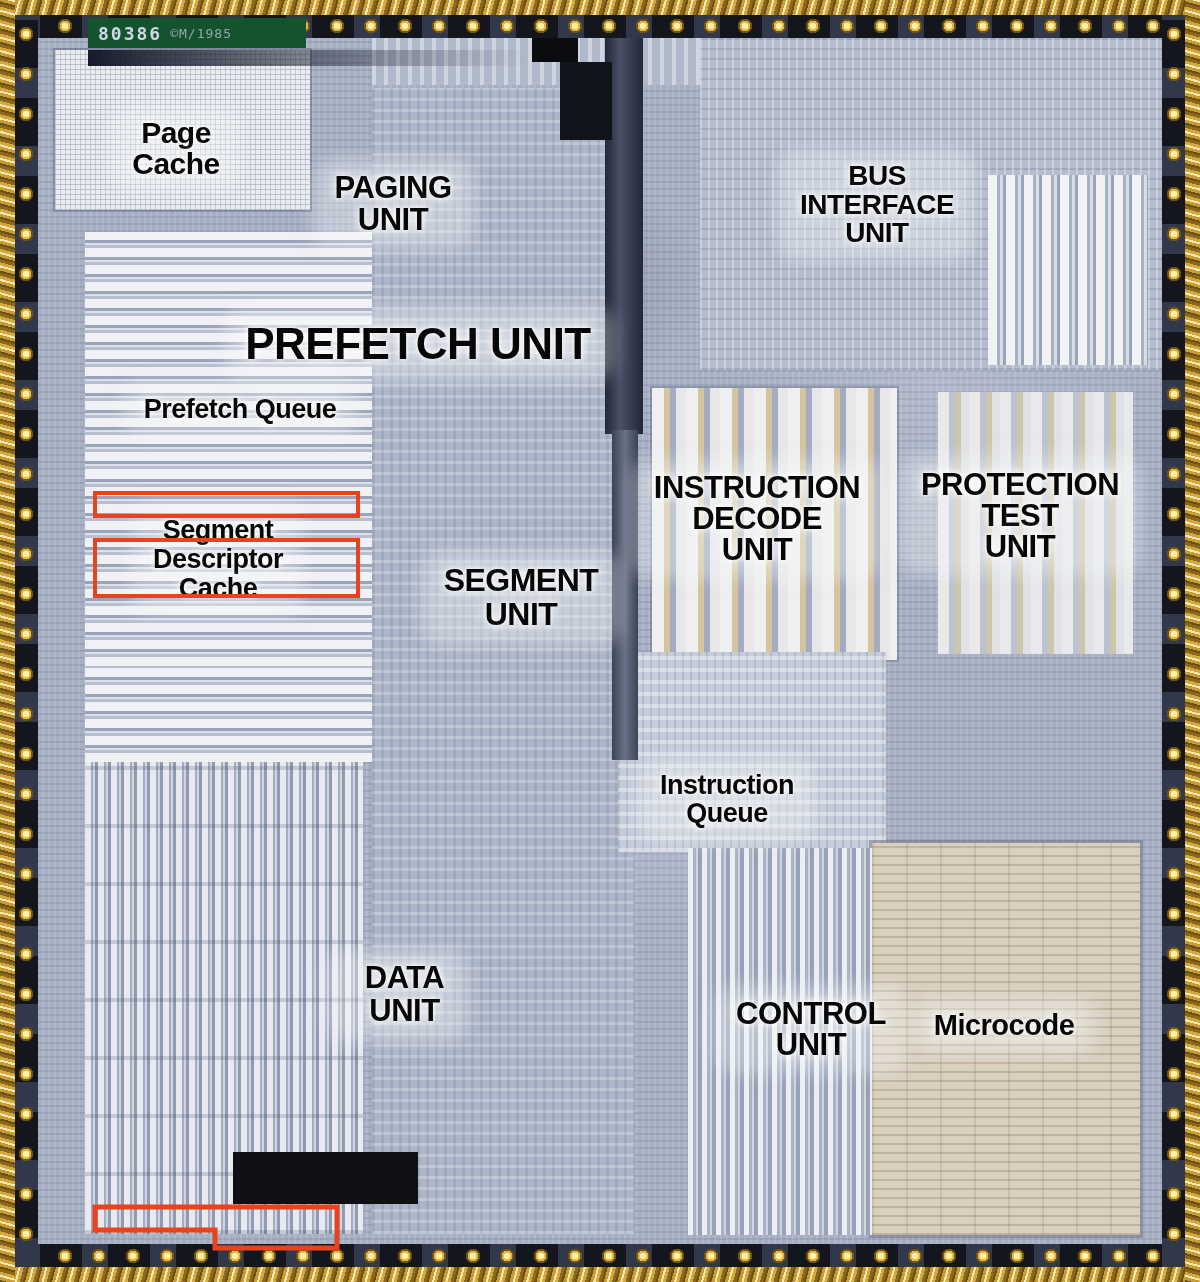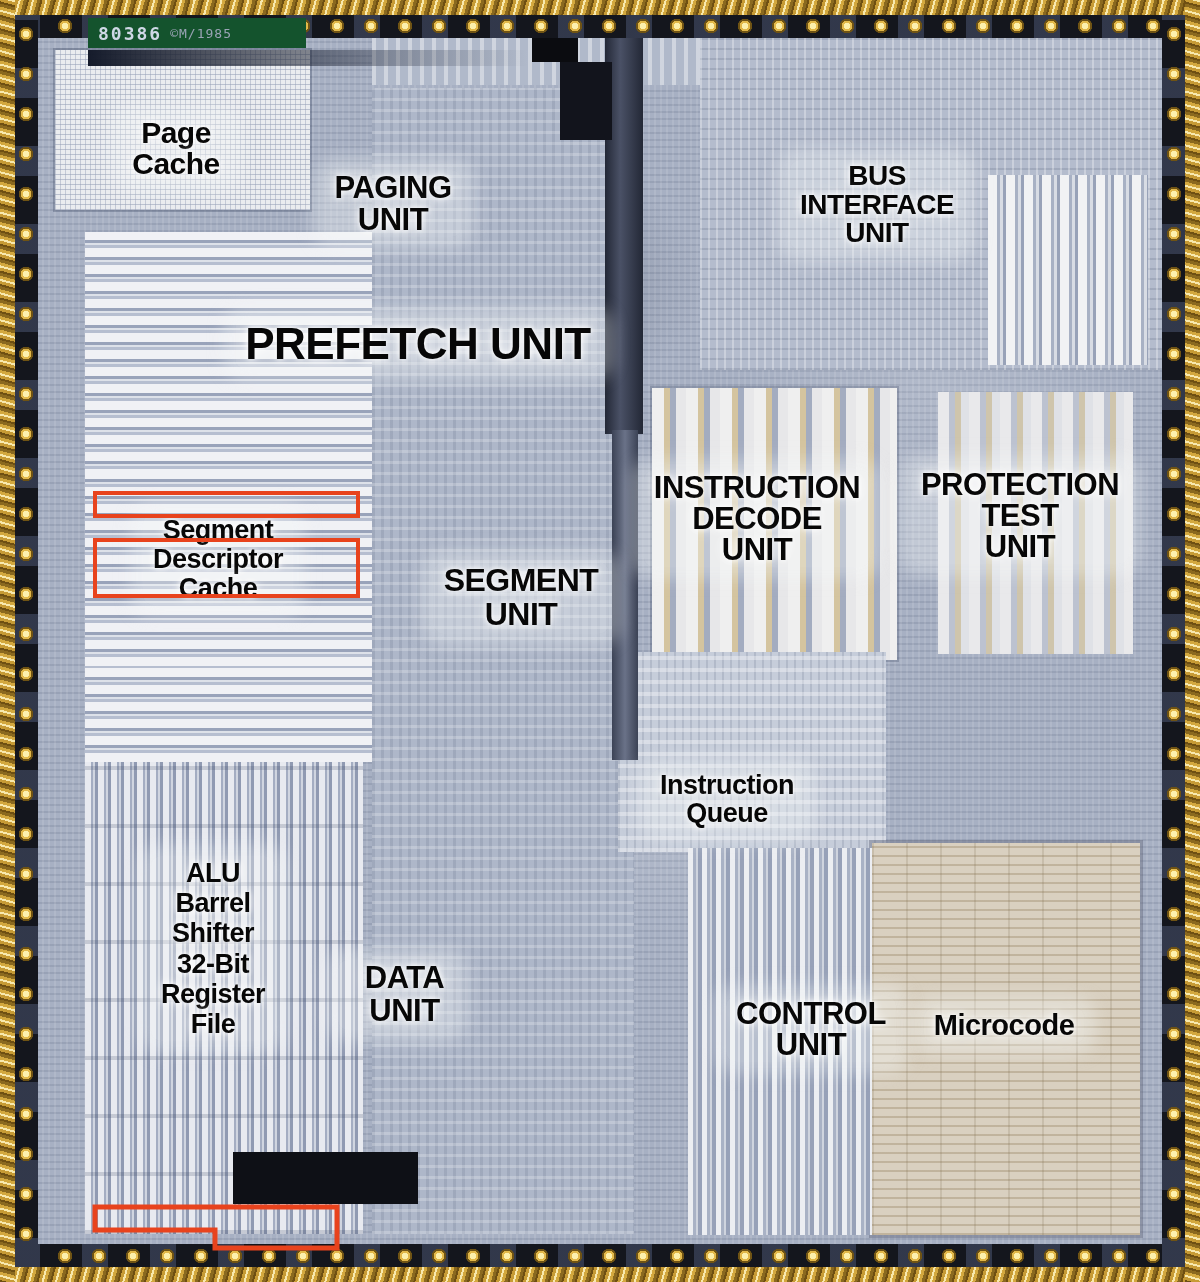--- a/index.html
+++ b/index.html
@@ -180,39 +180,34 @@
   </div>
 
   <div class="lbl l-page-cache">Page
 Cache</div>
   <div class="lbl l-paging">PAGING
 UNIT</div>
   <div class="lbl l-biu">BUS
 INTERFACE
 UNIT</div>
   <div class="lbl l-prefetch">PREFETCH UNIT</div>
+  <div class="lbl l-prefq">Prefetch Queue</div>
   <div class="lbl l-sdc">Segment
 Descriptor
 Cache</div>
   <div class="lbl l-idu">INSTRUCTION
 DECODE
 UNIT</div>
   <div class="lbl l-ptu">PROTECTION
 TEST
 UNIT</div>
   <div class="lbl l-segu">SEGMENT
 UNIT</div>
   <div class="lbl l-instq">Instruction
 Queue</div>
-  <div class="lbl l-alu">ALU
-Barrel
-Shifter
-32-Bit
-Register
-File</div>
   <div class="lbl l-datau">DATA
 UNIT</div>
   <div class="lbl l-ctrl">CONTROL
 UNIT</div>
   <div class="lbl l-micro">Microcode</div>
 
   <div class="hl hl-rect1" style="border-color: rgb(232, 67, 29);"></div>
   <div class="hl hl-rect2" style="border-color: rgb(232, 67, 29);"></div>
   <svg class="hl-svg" width="270" height="60" viewBox="0 0 270 60">
     <polygon points="10,9 252,9 252,50 130,50 130,32 10,32" fill="none" stroke="#e8431d" stroke-width="5"></polygon>

